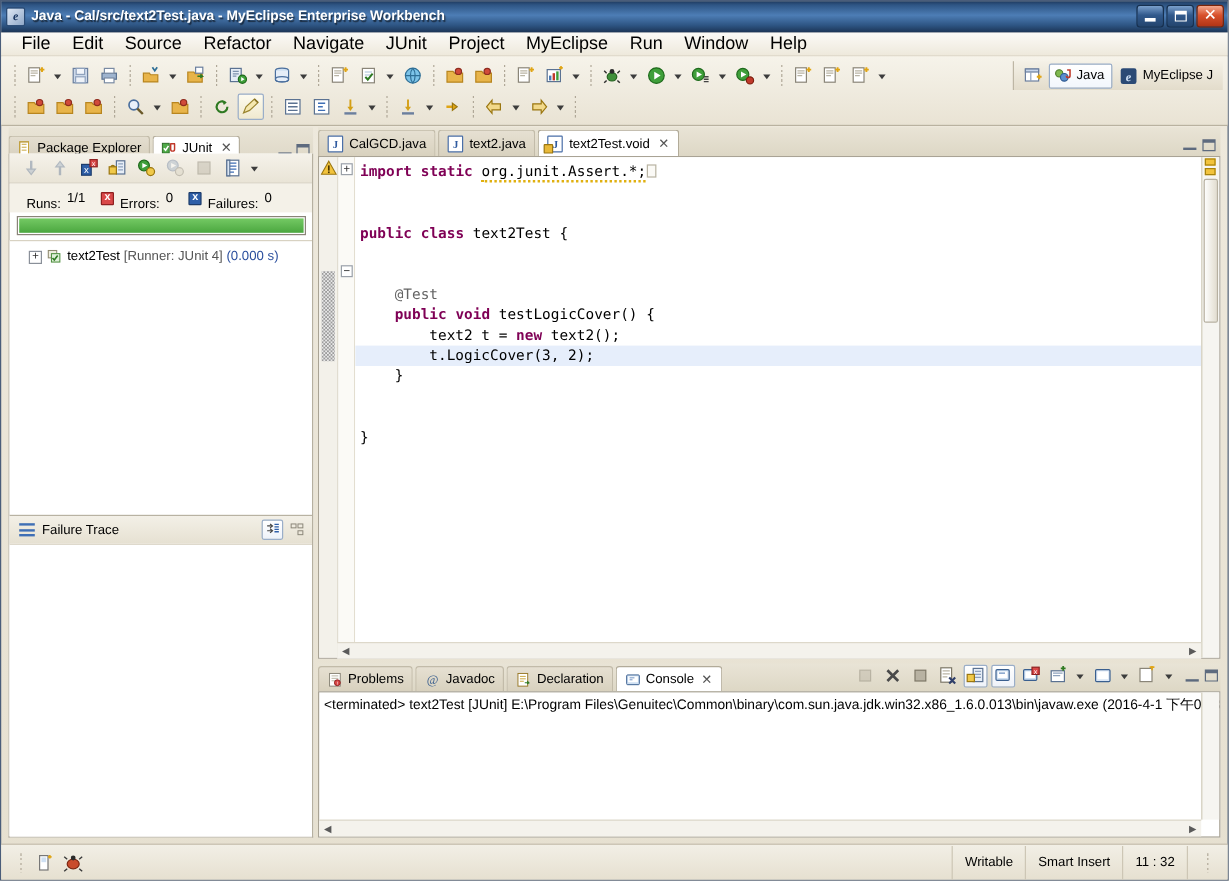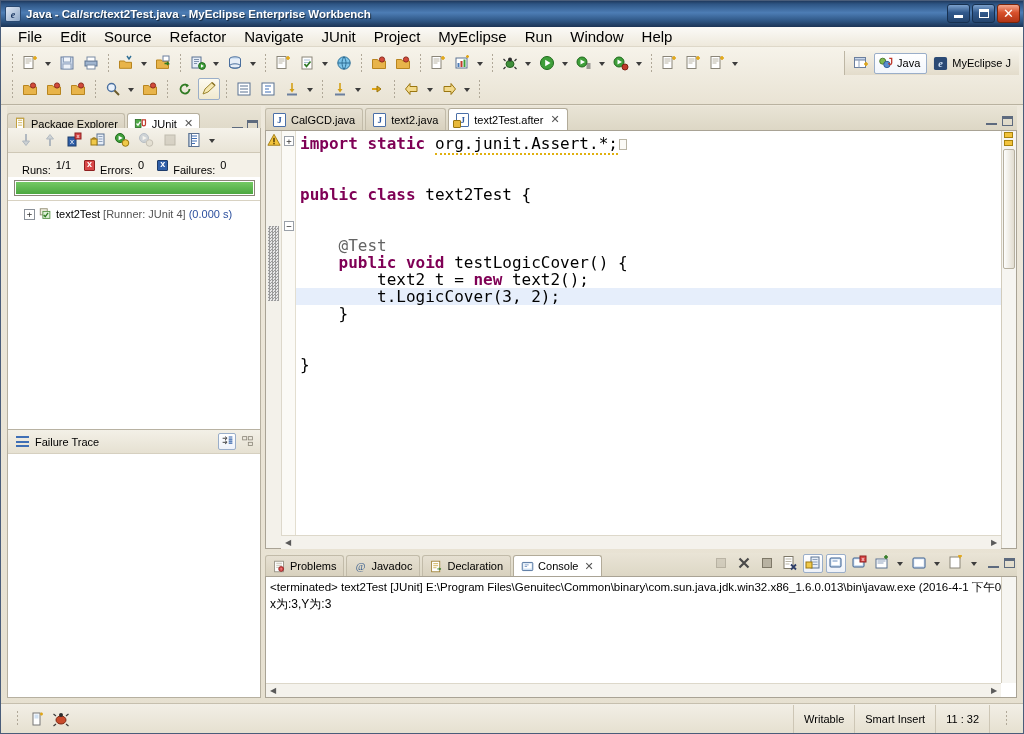--- a/index.html
+++ b/index.html
@@ -243,21 +243,21 @@
   .ann-ruler {
     width: 16px; background: #f3f1ea; border-right: 1px solid #ddd8cb;
     position: relative; flex: 0 0 16px;
   }
   .fold-ruler {
     width: 14px; background: #fbfaf6; border-right: 1px solid #e3ded0;
     position: relative; flex: 0 0 14px;
   }
   .code {
     flex: 1; position: relative; overflow: hidden;
-    font-family: "DejaVu Sans Mono", monospace; font-size: 16px;
+    font-family: "DejaVu Sans Mono", monospace; font-size: 12px;
     line-height: 17px; padding-top: 4px; background: #fff;
     white-space: pre;
   }
   .code .ln { height: 17px; padding-left: 4px; position: relative; }
   .code .ln.hl { background: #e6eefb; }
   .kw { color: #7f0055; font-weight: bold; }
   .ann { color: #646464; }
   .plain { color: #000; }
   .impwarn { border-bottom: 2px dotted #e0b010; }
   .vscroll {
@@ -817,21 +817,21 @@
         <div class="etab">
             <span class="jfile-ico">J</span>
             <span>CalGCD.java</span>
           </div>
           <div class="etab">
             <span class="jfile-ico">J</span>
             <span>text2.java</span>
           </div>
           <div class="etab active">
             <span class="jfile-ico">J<span class="warn-dot"></span></span>
-            <span>text2Test.after</span>
+            <span>text2Test.void</span>
             <span class="x">✕</span>
           </div>
           <div class="etab-ctl">
           <span class="vc-min"></span>
           <span class="vc-max"></span>
         </div>
       </div>
 
       <div class="editor-body">
         <div class="ann-ruler">
@@ -974,21 +974,20 @@
             <span class="arrowdn"></span>
             <span style="display: flex; gap: 5px; margin-left: 6px; align-items: center;">
               <span class="vc-min"></span>
               <span class="vc-max"></span>
             </span>
           </div>
       </div>
       <div class="console-body">
         <div class="console-text">
           <div class="line1">&lt;terminated&gt; text2Test [JUnit] E:\Program Files\Genuitec\Common\binary\com.sun.java.jdk.win32.x86_1.6.0.013\bin\javaw.exe (2016-4-1 下午03:31:38</div>
-          <div class="line2">x为:3,Y为:3</div>
         </div>
         <div class="console-vscroll"></div>
         <div class="console-hscroll">
           <span class="hs-arrow">◀</span>
           <span class="hs-arrow">▶</span>
         </div>
       </div>
     </div>
 
   </div>

